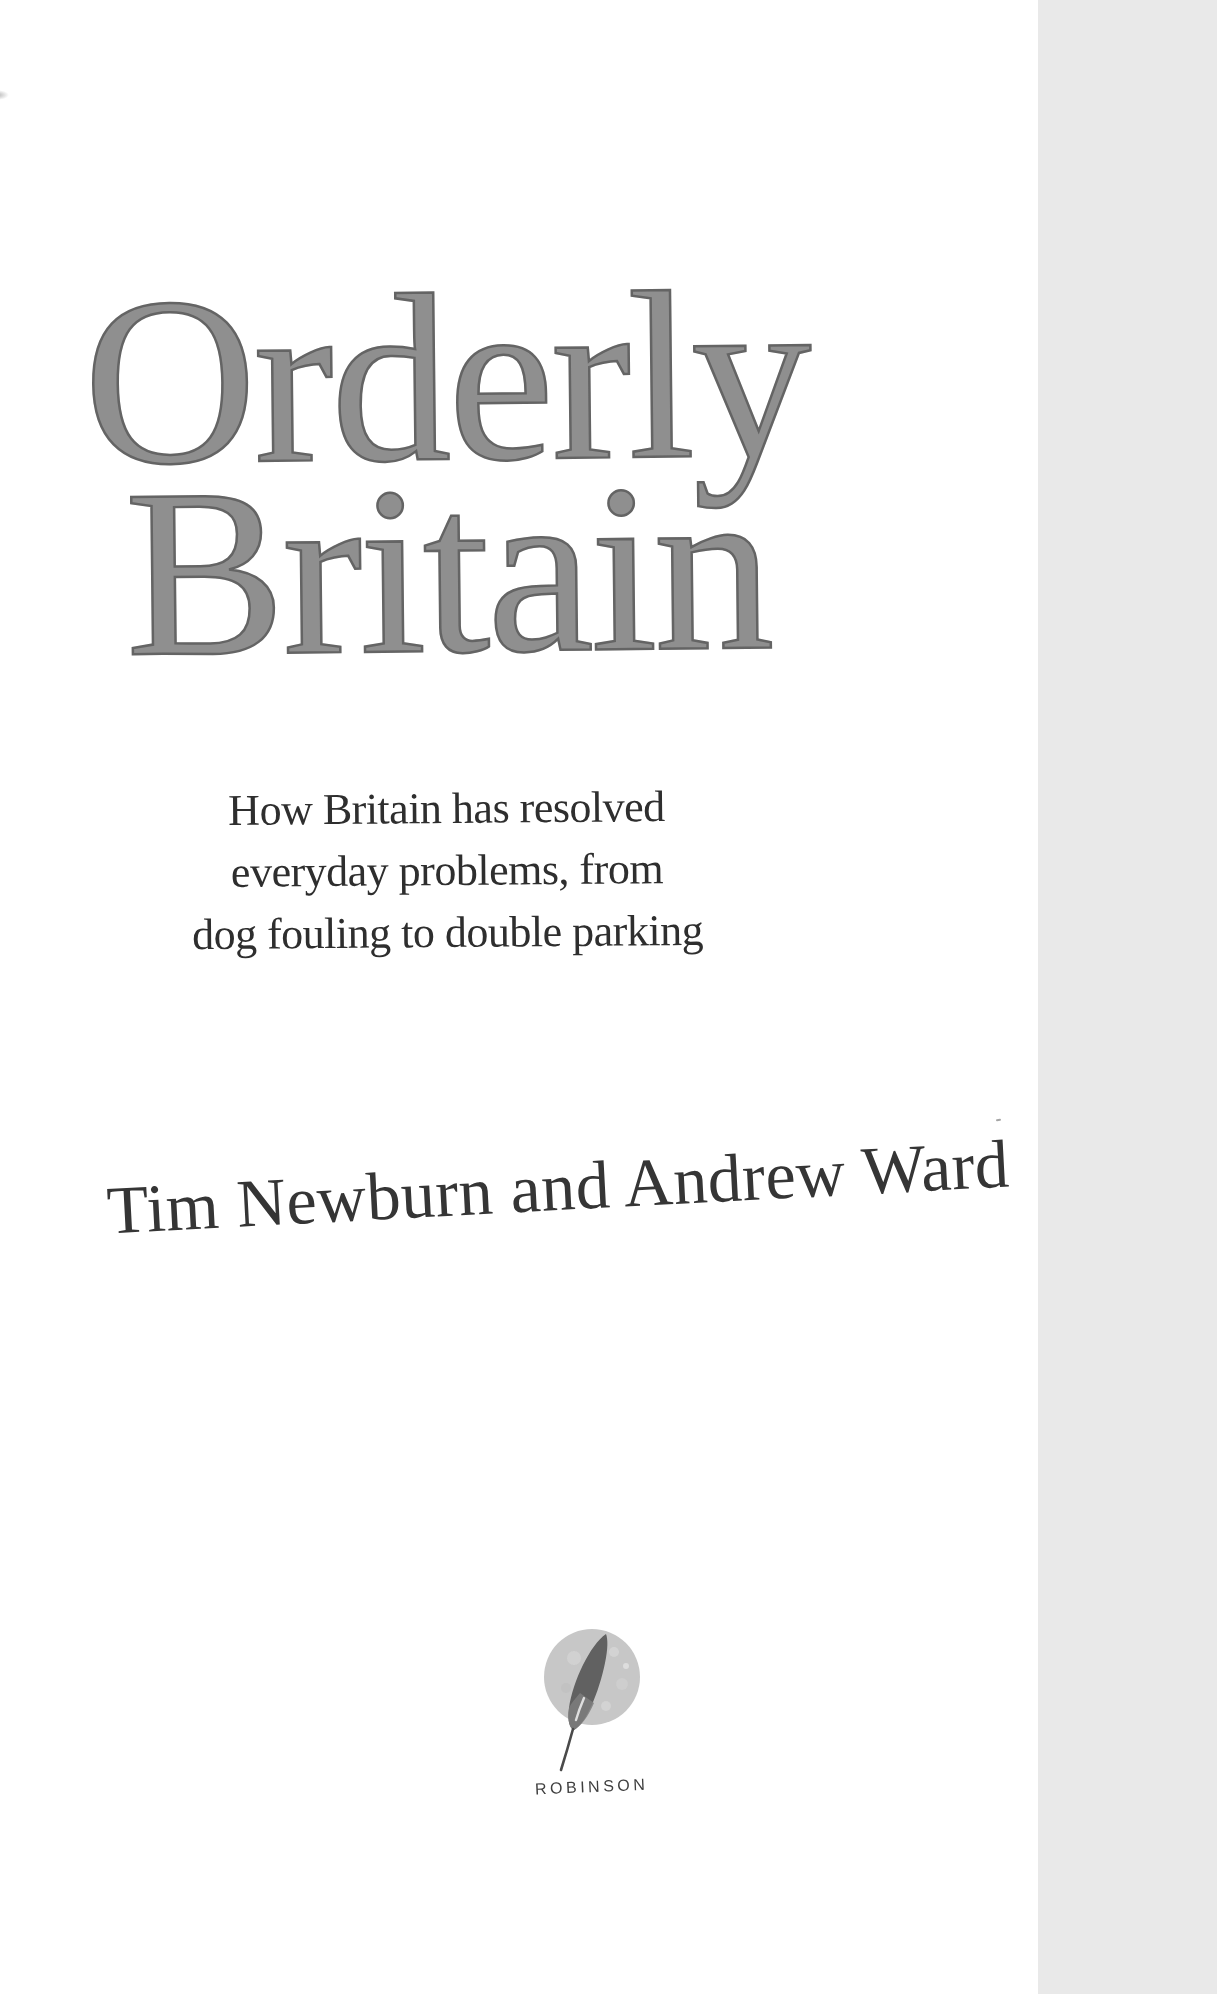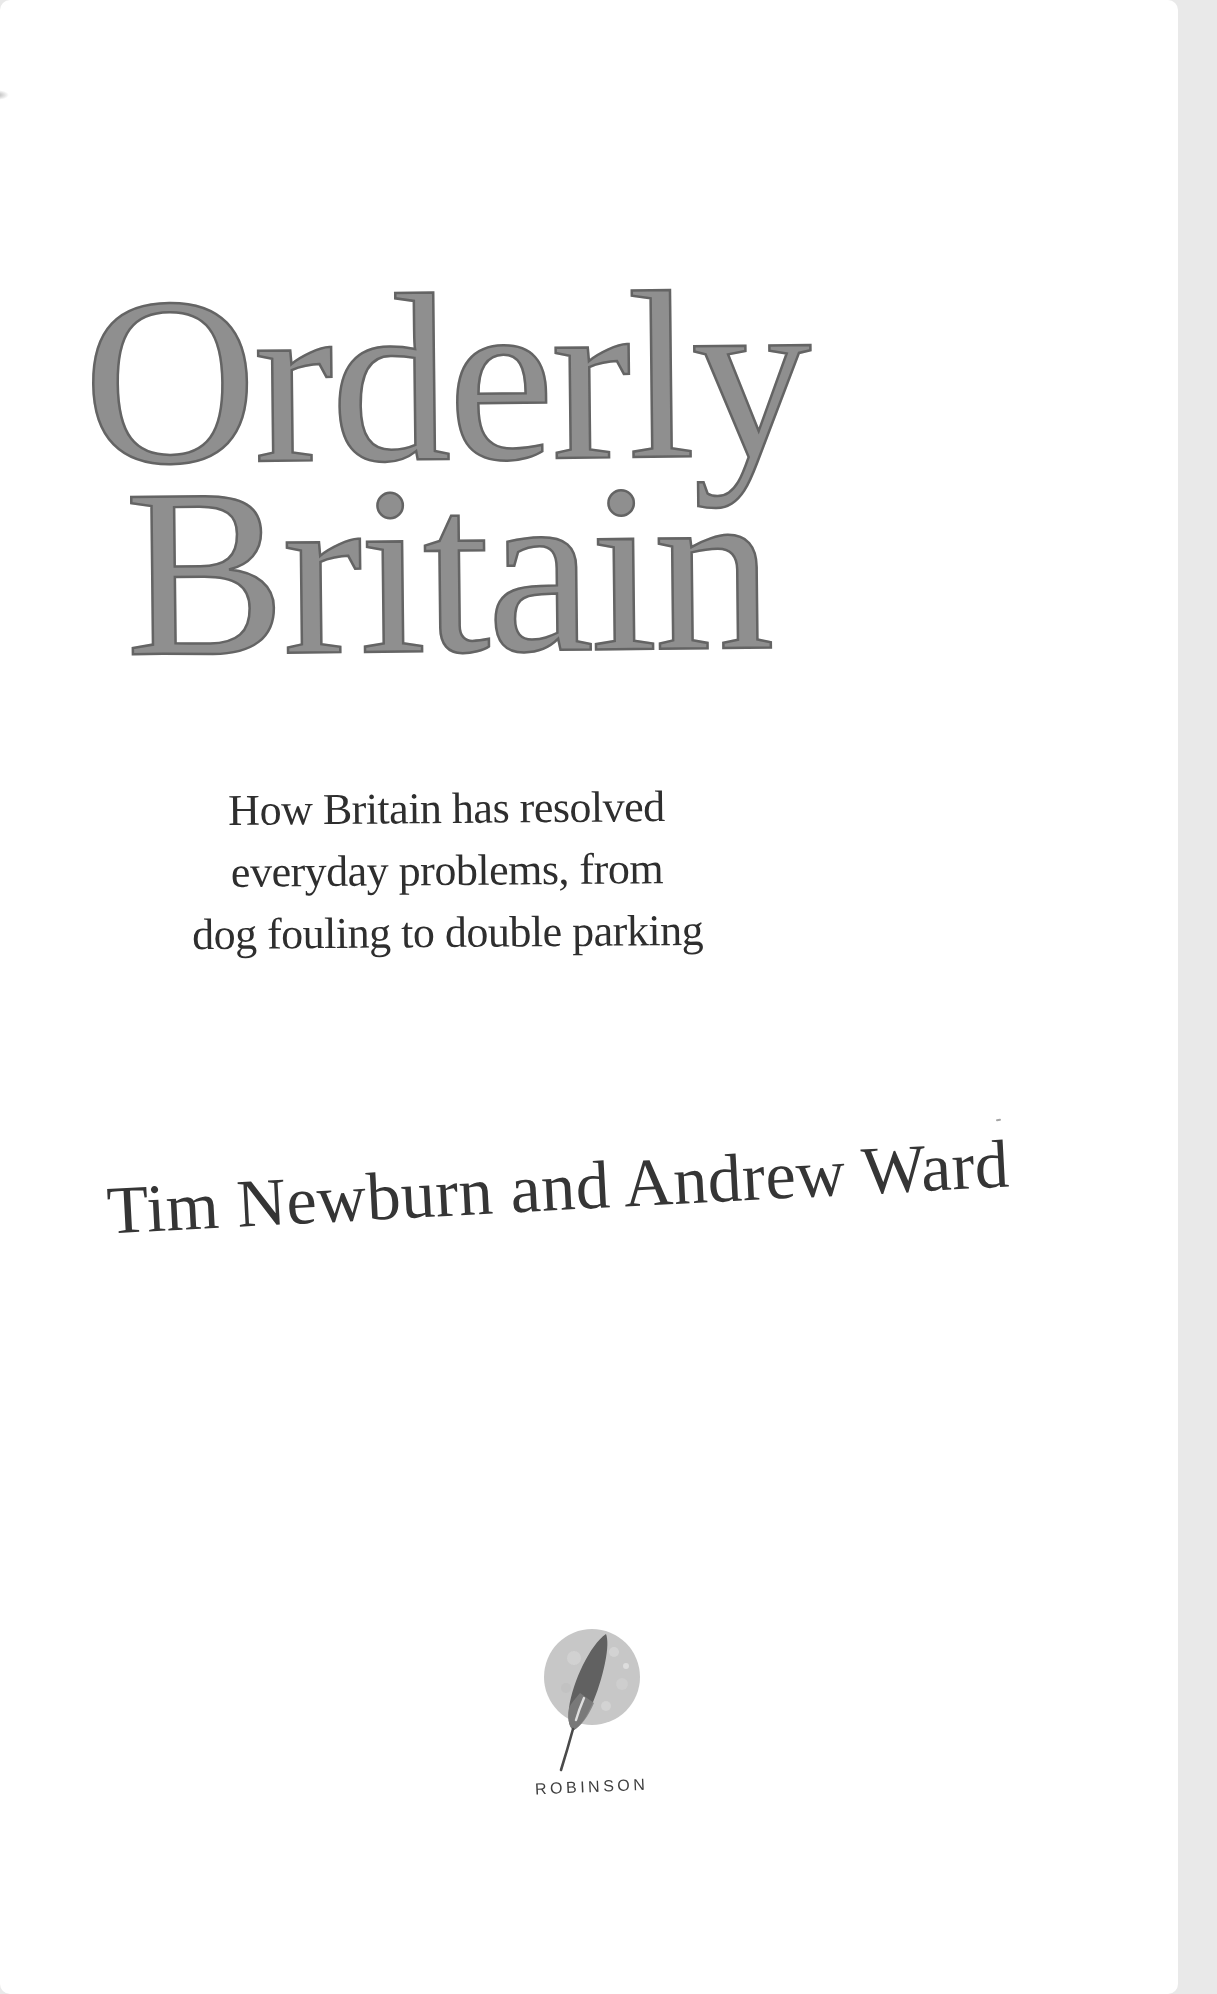--- a/index.html
+++ b/index.html
@@ -3,24 +3,23 @@
 <meta charset="utf-8">
 <style>
   :root{
     --title:#8f8f8f; --title-stroke:#646464; --subtitle:#2e2e2e; --authors:#353535;
     --logo-circle:#c7c7c7; --feather-dark:#616161; --feather-light:#7e7e7e;
     --quill:#4a4a4a; --publisher-text:#3f3f3f; --background:#ffffff;
   }
   html,body{margin:0;padding:0;}
   body{background:#e9e9e9;}
   .page{
-    position:relative; width:1178px; height:1994px;
+    position:relative; width:1038px; height:1994px;
     background:var(--background); overflow:hidden;
     font-family:"Liberation Serif", serif;
-    border-radius:10px;
   }
   
   .artifact-edge{
     position:absolute; left:-3px; top:90px; width:12px; height:10px;
     background:radial-gradient(ellipse at left center, rgba(120,120,120,.55), rgba(120,120,120,0) 70%);
   }
   .artifact-speck{
     position:absolute; left:996px; top:1119px; width:5px; height:2px;
     background:#8f8f8f; border-radius:1px; transform:rotate(-8deg); opacity:.8;
   }

